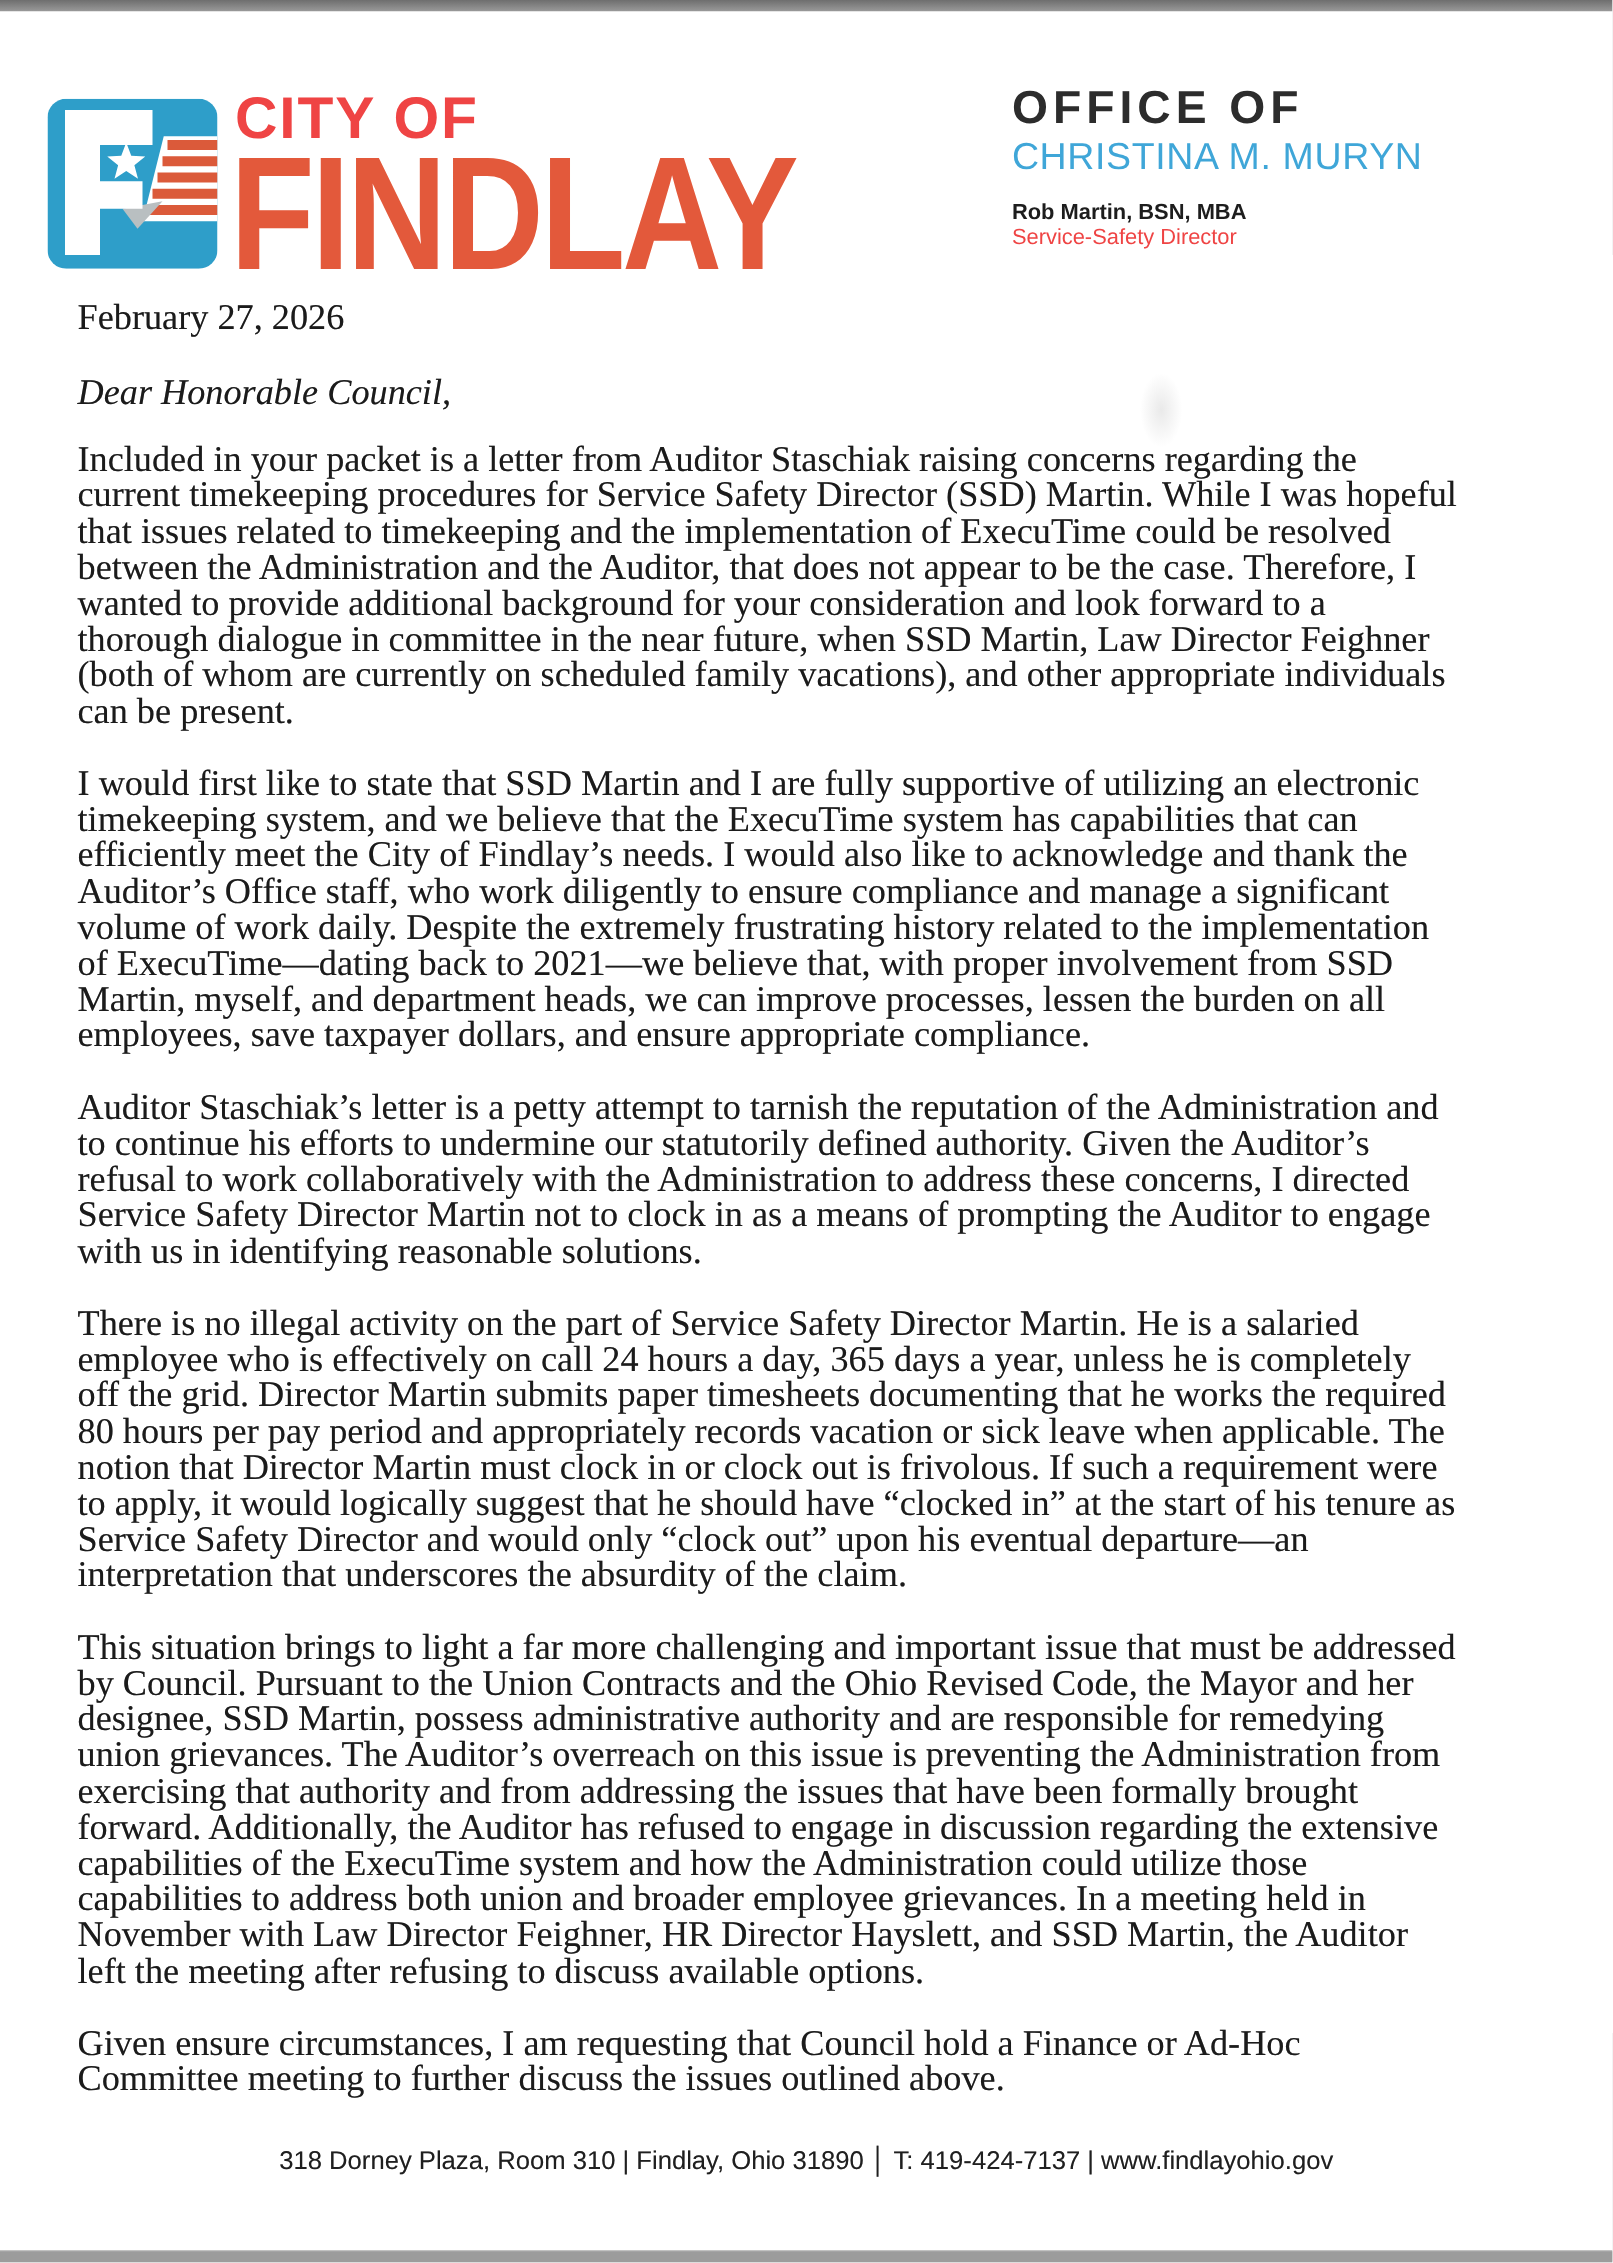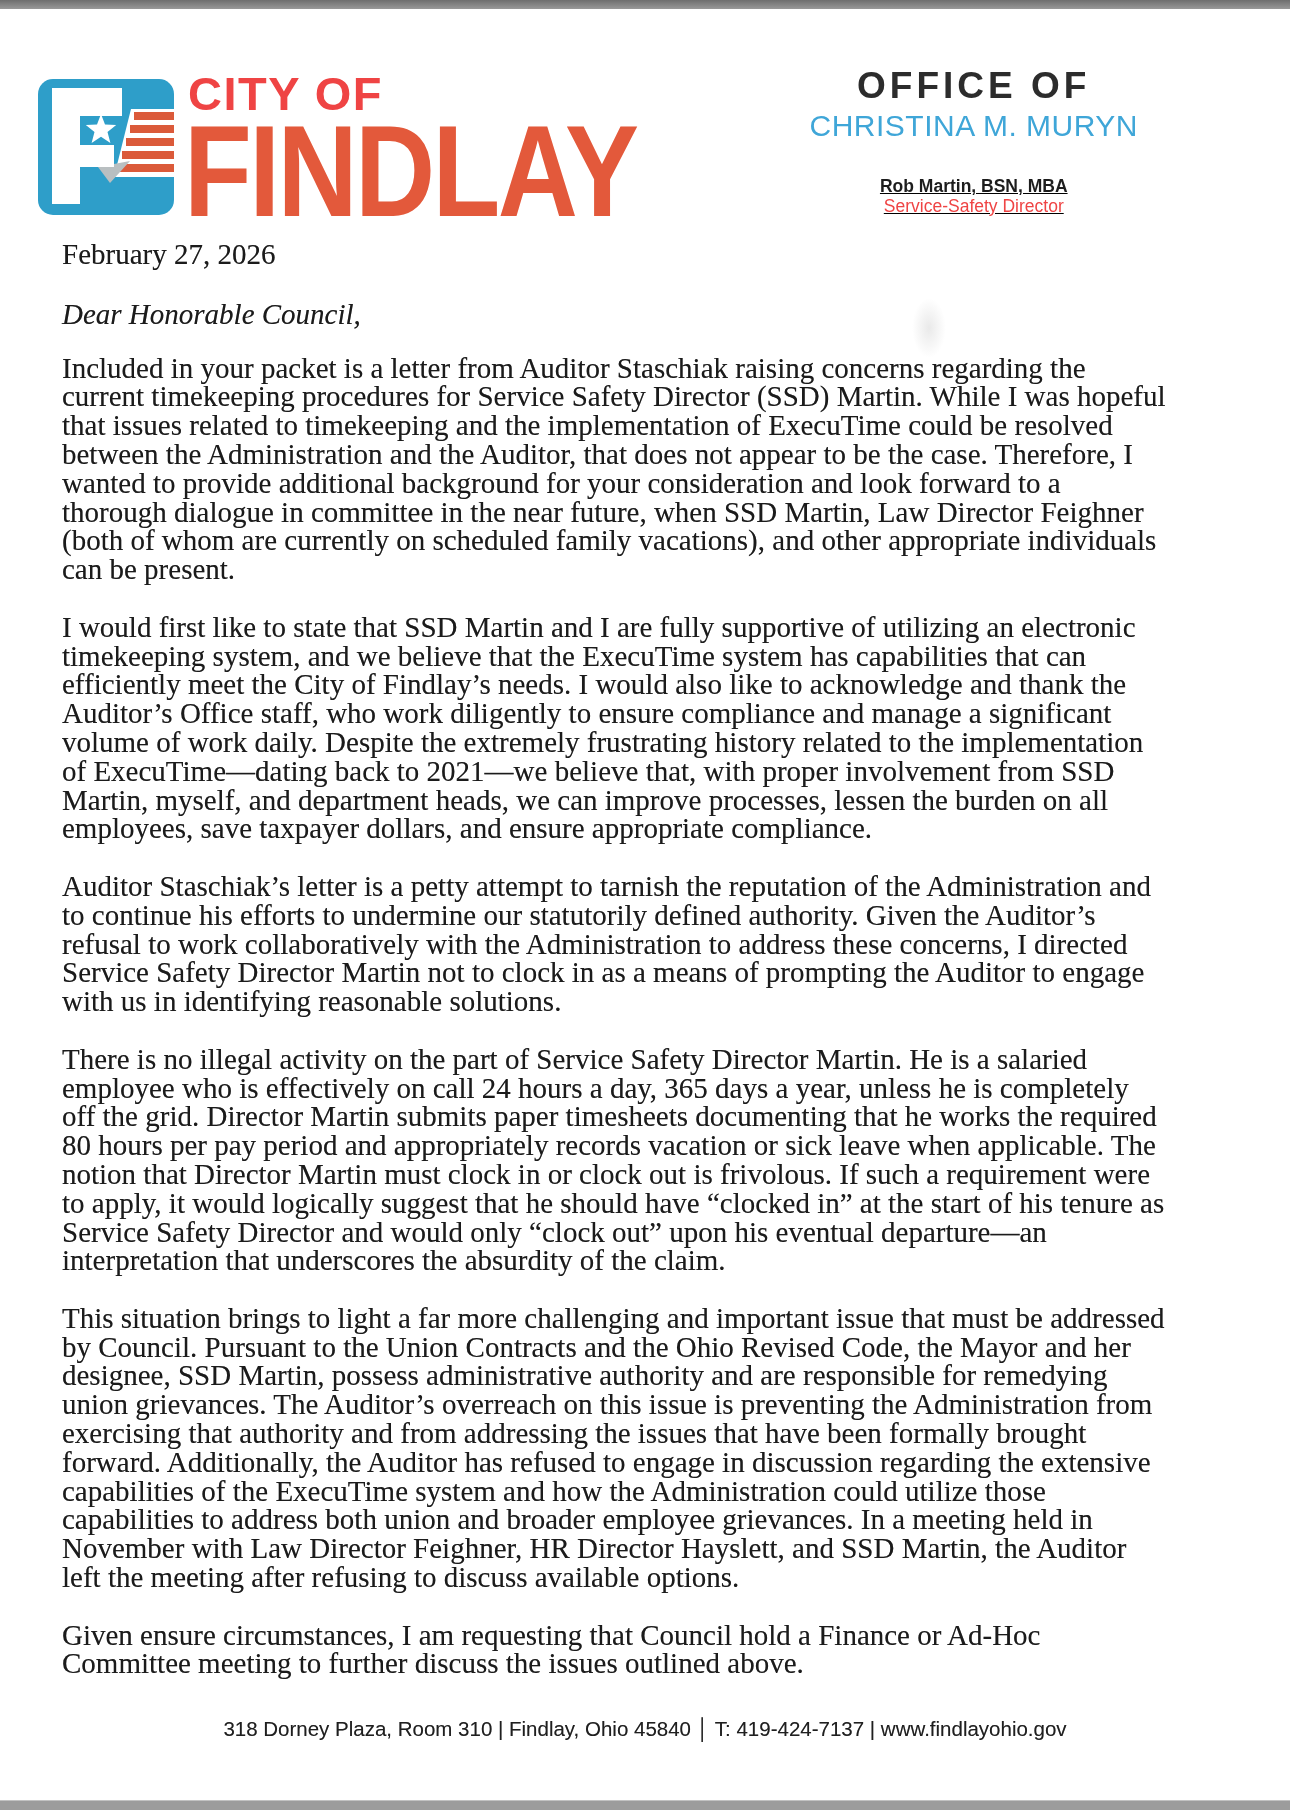--- a/index.html
+++ b/index.html
@@ -18,27 +18,27 @@
   .logo { position:absolute; left:38px; top:76px; width:660px; height:150px; }
   .logo-mark { position:absolute; left:0; top:3px; width:136px; height:136px; }
   .logo-cityof  { position:absolute; left:150px; top:-10px;
                   font-family:"Liberation Sans",sans-serif; font-weight:bold;
                   font-size:47px; letter-spacing:1.5px; color:#ef4444; white-space:nowrap; }
   .logo-findlay { position:absolute; left:146px; top:31px;
                   font-family:"Liberation Sans",sans-serif; font-weight:bold;
                   font-size:129px; line-height:129px; letter-spacing:-3px;
                   color:#e3593b; transform:scaleX(0.86); transform-origin:left top; white-space:nowrap; }
 
-  .office { position:absolute; top:66px; right:152px; text-align:center;
+  .office { position:absolute; top:66px; right:152px; text-align:left;
             font-family:"Liberation Sans",sans-serif; }
   .office-title { font-size:37px; font-weight:bold; line-height:39px;
                   letter-spacing:4px; color:#2c2c2c; white-space:nowrap; }
   .mayor-name   { font-size:30px; font-weight:normal; letter-spacing:0.5px;
                   color:#3fa6d8; margin-top:4px; white-space:nowrap; }
-  .staff        { margin-top:34px; font-size:17.5px; line-height:19.5px;text-decoration:underline; }
+  .staff        { margin-top:17px; font-size:17.5px; line-height:19.5px; }
   .staff-name   { font-weight:bold; color:#1d1d1d; }
   .staff-title  { color:#ef4444; }
 
   
   .letter { position:absolute; left:62px; top:240px; width:1106px;
             font-size:29px; line-height:28.8px; color:#1b1b1b;
             text-shadow:0 0 0.5px rgba(20,20,20,0.45); }
   .letter p { margin:0 0 28.8px 0; }
   .date       { margin-bottom:31px !important; }
   .subject    { margin-bottom:32px !important; }
@@ -90,17 +90,17 @@
     <p class="date">February 27, 2026</p>
     <p class="salutation">Dear Honorable Council,</p>
     <p>Included in your packet is a letter from Auditor Staschiak raising concerns regarding the current timekeeping procedures for Service Safety Director (SSD) Martin. While I was hopeful that issues related to timekeeping and the implementation of ExecuTime could be resolved between the Administration and the Auditor, that does not appear to be the case. Therefore, I wanted to provide additional background for your consideration and look forward to a thorough dialogue in committee in the near future, when SSD Martin, Law Director Feighner (both of whom are currently on scheduled family vacations), and other appropriate individuals can be present.</p>
     <p>I would first like to state that SSD Martin and I are fully supportive of utilizing an electronic timekeeping system, and we believe that the ExecuTime system has capabilities that can efficiently meet the City of Findlay’s needs. I would also like to acknowledge and thank the Auditor’s Office staff, who work diligently to ensure compliance and manage a significant volume of work daily. Despite the extremely frustrating history related to the implementation of ExecuTime—dating back to 2021—we believe that, with proper involvement from SSD Martin, myself, and department heads, we can improve processes, lessen the burden on all employees, save taxpayer dollars, and ensure appropriate compliance.</p>
     <p>Auditor Staschiak’s letter is a petty attempt to tarnish the reputation of the Administration and to continue his efforts to undermine our statutorily defined authority. Given the Auditor’s refusal to work collaboratively with the Administration to address these concerns, I directed Service Safety Director Martin not to clock in as a means of prompting the Auditor to engage with us in identifying reasonable solutions.</p>
     <p>There is no illegal activity on the part of Service Safety Director Martin. He is a salaried employee who is effectively on call 24 hours a day, 365 days a year, unless he is completely off the grid. Director Martin submits paper timesheets documenting that he works the required 80 hours per pay period and appropriately records vacation or sick leave when applicable. The notion that Director Martin must clock in or clock out is frivolous. If such a requirement were to apply, it would logically suggest that he should have “clocked in” at the start of his tenure as Service Safety Director and would only “clock out” upon his eventual departure—an interpretation that underscores the absurdity of the claim.</p>
     <p>This situation brings to light a far more challenging and important issue that must be addressed by Council. Pursuant to the Union Contracts and the Ohio Revised Code, the Mayor and her designee, SSD Martin, possess administrative authority and are responsible for remedying union grievances. The Auditor’s overreach on this issue is preventing the Administration from exercising that authority and from addressing the issues that have been formally brought forward. Additionally, the Auditor has refused to engage in discussion regarding the extensive capabilities of the ExecuTime system and how the Administration could utilize those capabilities to address both union and broader employee grievances. In a meeting held in November with Law Director Feighner, HR Director Hayslett, and SSD Martin, the Auditor left the meeting after refusing to discuss available options.</p>
     <p>Given ensure circumstances, I am requesting that Council hold a Finance or Ad-Hoc Committee meeting to further discuss the issues outlined above.</p>
   </div>
 
-  <div class="footer">318 Dorney Plaza, Room 310 | Findlay, Ohio 45840 │ T: 419-424-7137 | www.findlayohio.gov</div>
+  <div class="footer">318 Dorney Plaza, Room 310 | Findlay, Ohio 31890 │ T: 419-424-7137 | www.findlayohio.gov</div>
 
   <div class="scan-bottom"></div>
 
 </div>
 
 </body></html>

